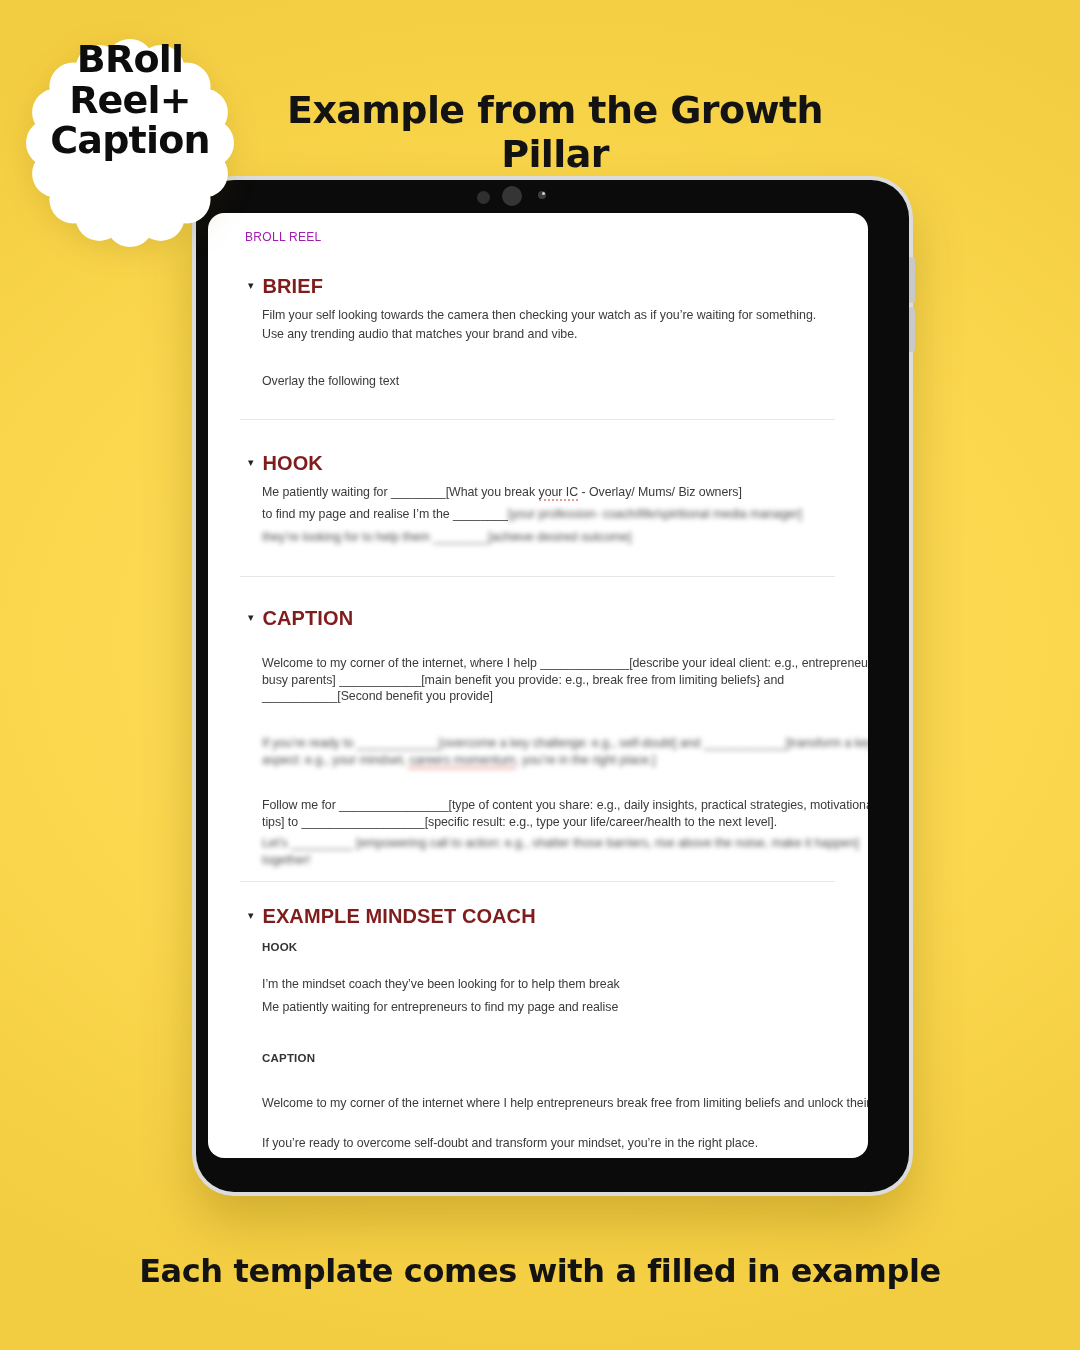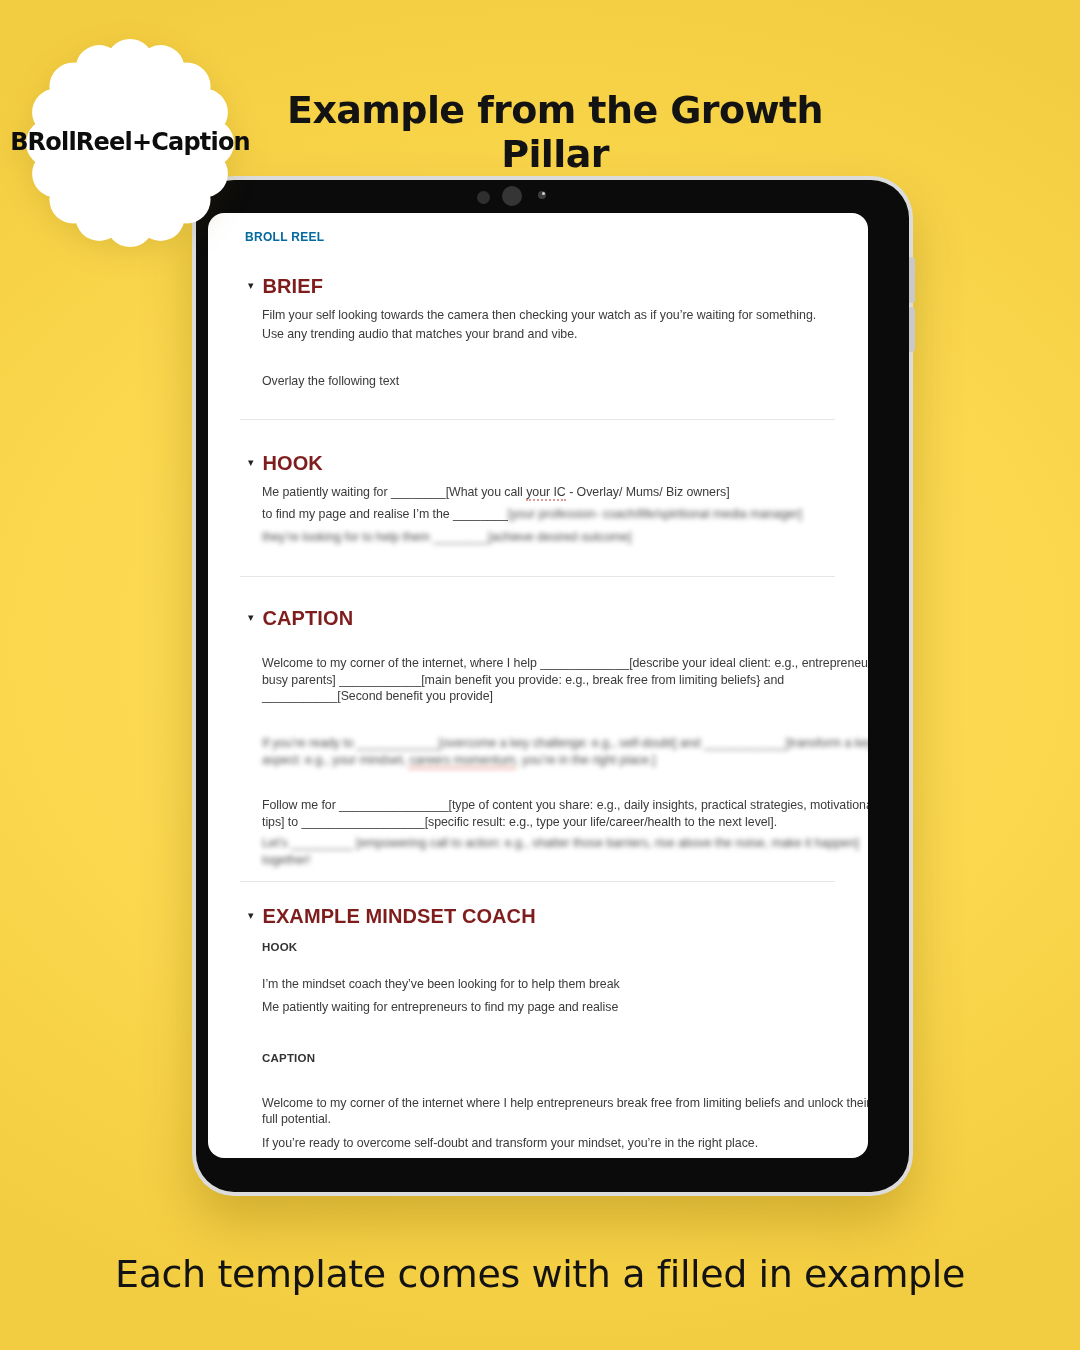--- a/index.html
+++ b/index.html
@@ -4,21 +4,21 @@
 <style>
   html,body{margin:0;padding:0;}
   .page{position:relative;width:1080px;height:1350px;overflow:hidden;
         background:#FBD84E;
         background-image:radial-gradient(ellipse 900px 700px at 50% 48%, #fddc5c 0%, #fbd84e 55%, #f3cd41 100%);
         font-family:"DejaVu Sans",sans-serif;}
   
   .hero-title{position:absolute;left:230px;top:88px;width:650px;text-align:center;
         font-size:38px;font-weight:800;letter-spacing:-0.6px;color:#131313;}
   .footer-caption{position:absolute;left:0;top:1252px;width:1080px;text-align:center;
-        font-size:38px;font-weight:400;letter-spacing:-0.4px;color:#131313;}
+        font-size:32px;font-weight:700;letter-spacing:-0.4px;color:#131313;}
   
   .badge{position:absolute;left:26px;top:39px;width:208px;height:208px;z-index:6;
         filter:drop-shadow(0 7px 14px rgba(90,70,0,0.13));}
   .petal{position:absolute;left:50%;top:50%;width:48px;height:48px;margin:-24px 0 0 -24px;
         background:#ffffff;border-radius:50%;}
   .petal:nth-child(1){transform:rotate(0deg) translate(80px);}
   .petal:nth-child(2){transform:rotate(22.5deg) translate(80px);}
   .petal:nth-child(3){transform:rotate(45deg) translate(80px);}
   .petal:nth-child(4){transform:rotate(67.5deg) translate(80px);}
   .petal:nth-child(5){transform:rotate(90deg) translate(80px);}
@@ -27,43 +27,43 @@
   .petal:nth-child(8){transform:rotate(157.5deg) translate(80px);}
   .petal:nth-child(9){transform:rotate(180deg) translate(80px);}
   .petal:nth-child(10){transform:rotate(202.5deg) translate(80px);}
   .petal:nth-child(11){transform:rotate(225deg) translate(80px);}
   .petal:nth-child(12){transform:rotate(247.5deg) translate(80px);}
   .petal:nth-child(13){transform:rotate(270deg) translate(80px);}
   .petal:nth-child(14){transform:rotate(292.5deg) translate(80px);}
   .petal:nth-child(15){transform:rotate(315deg) translate(80px);}
   .petal:nth-child(16){transform:rotate(337.5deg) translate(80px);}
   .badge-core{position:absolute;inset:16px;background:#ffffff;border-radius:50%;}
-  .badge-text{position:absolute;inset:0;display:flex;flex-direction:row;align-items:center;
-        justify-content:center;text-align:center;font-size:24px;font-weight:800;
+  .badge-text{position:absolute;inset:0;display:flex;flex-direction:column;align-items:center;
+        justify-content:flex-start;text-align:center;font-size:38px;font-weight:800;
         line-height:1.07;letter-spacing:-0.8px;color:#0d0d0d;}
   
   .tablet{position:absolute;left:192px;top:176px;width:721px;height:1020px;
         background:#dcdcdc;border-radius:42px;box-shadow:0 26px 50px rgba(125,92,0,0.30);}
   .vol{position:absolute;right:-2px;width:7px;background:#c9c9c9;border-radius:4px;}
   .vol-1{top:81px;height:46px;}
   .vol-2{top:131px;height:45px;}
   .tablet-body{position:absolute;inset:4px;background:#0b0b0b;border-radius:38px;}
   .cam{position:absolute;border-radius:50%;}
   .cam1{left:281px;top:11px;width:13px;height:13px;background:#2f2f2f;}
   .cam2{left:306px;top:6px;width:20px;height:20px;background:#353535;}
   .cam3{left:342px;top:11px;width:8px;height:8px;background:#3d3d3d;}
   .cam3::after{content:"";position:absolute;left:4px;top:1px;width:3px;height:3px;
         border-radius:50%;background:#cfcfcf;}
   .screen{position:absolute;left:12px;top:33px;width:660px;height:945px;background:#ffffff;
         border-radius:16px;overflow:hidden;}
   
   .doc{position:absolute;inset:0;font-family:"Liberation Sans",sans-serif;color:#3b3b3b;
         font-size:12.4px;letter-spacing:-0.05px;filter:blur(0.2px);}
   .abs{position:absolute;white-space:nowrap;}
-  .doc-title{font-size:12px;font-weight:700;color:#0369a1;letter-spacing:0.3px;}
+  .doc-title{font-size:12px;font-weight:400;color:#a21caf;letter-spacing:0.3px;}
   .h-row{display:flex;align-items:center;}
   .tri{font-size:11px;color:#222222;margin-right:9px;transform:translateY(-1px);cursor:pointer;}
   .h{font-size:20px;font-weight:700;color:#7f1d1d;letter-spacing:0.1px;}
   .sub{font-size:11.5px;font-weight:700;color:#333333;letter-spacing:0.2px;}
   .dv{position:absolute;left:32px;width:595px;height:1px;background:#e6e6e3;}
   .redact{filter:blur(2.4px);color:#4e4e4e;}
   .flag{border-bottom:2px dotted rgba(203,70,56,0.55);}
   .flag-red{border-bottom:2px dotted #d6452f;}
 </style>
 </head>
@@ -92,21 +92,21 @@
           </div>
           <div class="abs" style="left:54px;top:95px">Film your self looking towards the camera then checking your watch as if you’re waiting for something.</div>
           <div class="abs" style="left:54px;top:114px">Use any trending audio that matches your brand and vibe.</div>
           <div class="abs" style="left:54px;top:161px">Overlay the following text</div>
           <div class="dv" style="top:206px"></div>
 
           <div class="abs h-row" style="left:40px;top:239px">
             <span class="tri">▾</span>
             <span class="h">HOOK</span>
           </div>
-          <div class="abs" style="left:54px;top:272px"><span>Me patiently waiting for ________[What you call </span><span class="flag">your IC</span><span> - Overlay/ Mums/ Biz owners]</span></div>
+          <div class="abs" style="left:54px;top:272px"><span>Me patiently waiting for ________[What you break </span><span class="flag">your IC</span><span> - Overlay/ Mums/ Biz owners]</span></div>
           <div class="abs" style="left:54px;top:294px"><span>to find my page and realise I’m the ________</span><span class="redact">[your profession- coach/life/spiritional media manager]</span></div>
           <div class="abs redact" style="left:54px;top:317px">they’re looking for to help them ________[achieve desired outcome]</div>
           <div class="dv" style="top:363px"></div>
 
           <div class="abs h-row" style="left:40px;top:394px">
             <span class="tri">▾</span>
             <span class="h">CAPTION</span>
           </div>
           <div class="abs" style="left:54px;top:442px;line-height:16.5px">
             <div>Welcome to my corner of the internet, where I help _____________[describe your ideal client: e.g., entrepreneurs,</div>
@@ -132,21 +132,20 @@
             <span class="h">EXAMPLE MINDSET COACH</span>
           </div>
           <div class="abs sub" style="left:54px;top:728px">HOOK</div>
           <div class="abs" style="left:54px;top:760px;line-height:22.6px">
             <div>I’m the mindset coach they’ve been looking for to help them break</div>
             <div>Me patiently waiting for entrepreneurs to find my page and realise</div>
           </div>
           <div class="abs sub" style="left:54px;top:839px">CAPTION</div>
           <div class="abs" style="left:54px;top:882px;line-height:16px">
             <div>Welcome to my corner of the internet where I help entrepreneurs break free from limiting beliefs and unlock their</div>
-            <div>full potential.</div>
           </div>
           <div class="abs" style="left:54px;top:923px">If you’re ready to overcome self-doubt and transform your mindset, you’re in the right place.</div>
 
         </div>
       </div>
     </div>
   </div>
 
   <div class="badge">
     <div class="petal"></div>

